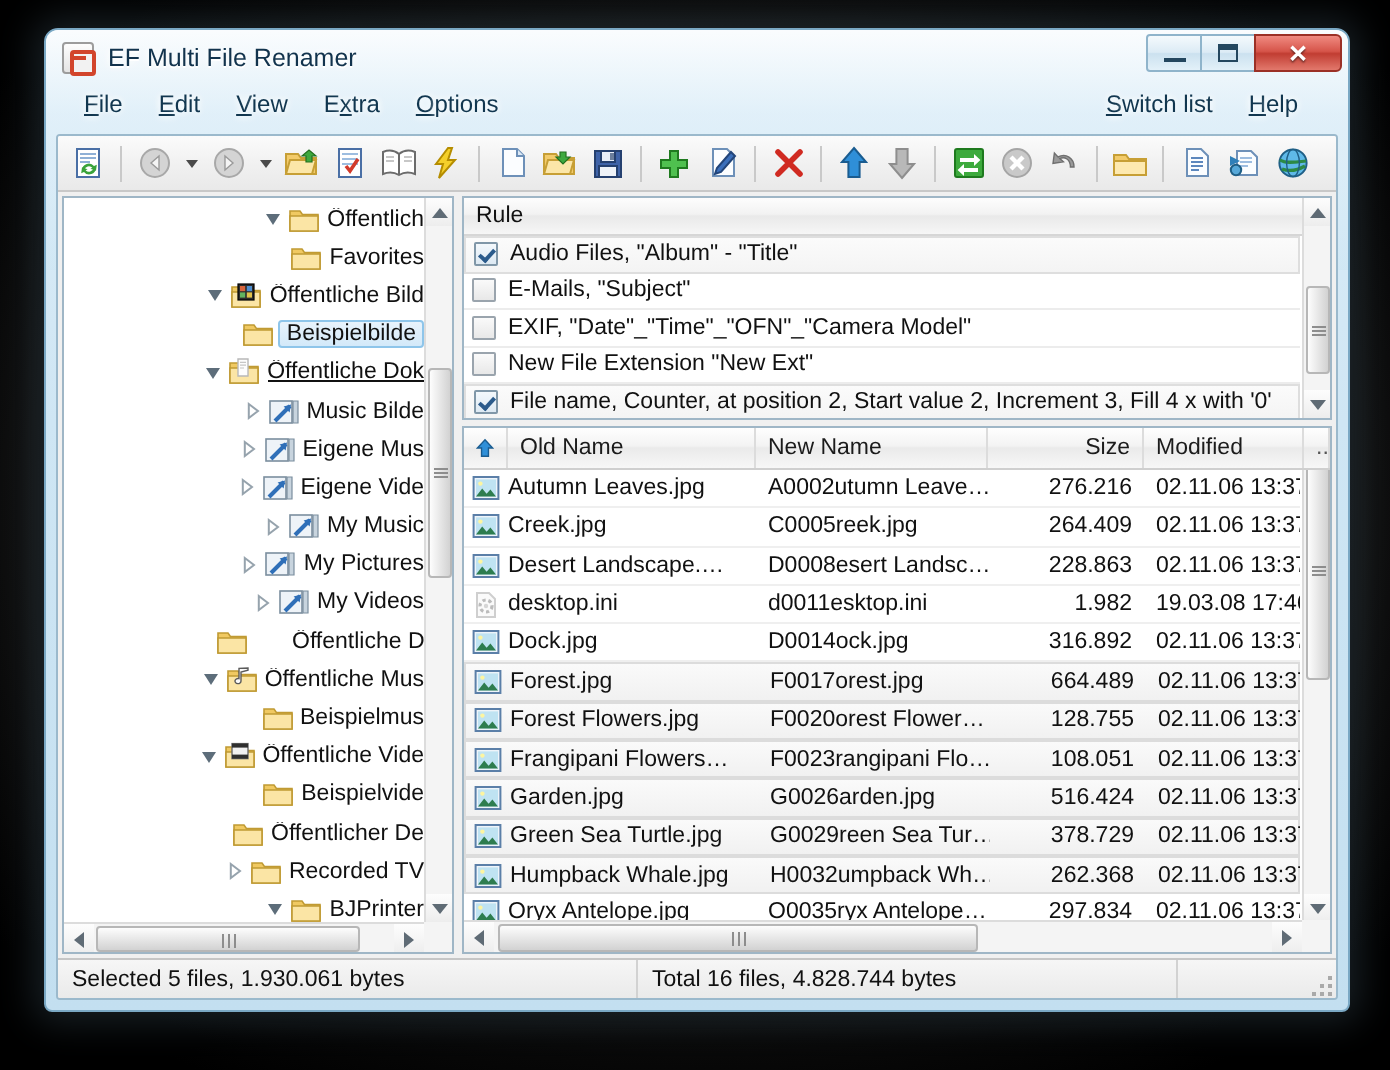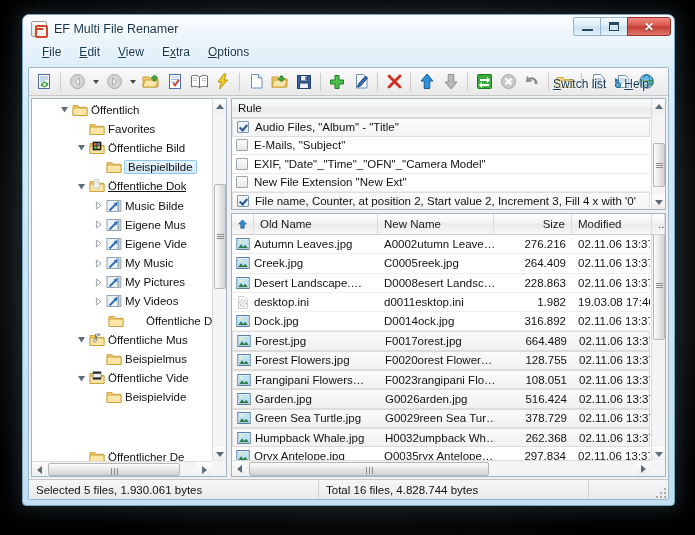--- a/index.html
+++ b/index.html
@@ -96,21 +96,21 @@
     height: 22px;
     display: flex; align-items: flex-start;
     padding-left: 10px;
     font-size: 12px; color: #11364f;
   }
   .menu-item {
     padding: 2px 9px; cursor: default; white-space: nowrap;
     text-shadow: 0 0 3px #fff, 0 0 5px #fff;
   }
   .menu-item u { text-decoration: underline; }
-  #menu-right { margin-left: auto; display:flex; padding-right: 16px; margin-top: 32px; }
+  #menu-right { margin-left: auto; display:flex; padding-right: 16px; }
 
   
   #client {
     position: absolute;
     left: 5px; right: 5px; top: 52px; bottom: 5px;
     background: #f0f0f0;
     border: 1px solid #9bb9cc;
     border-radius: 2px;
     display: flex; flex-direction: column;
     overflow: hidden;
@@ -152,20 +152,21 @@
     display:flex; flex-direction:column;
     overflow: hidden;
     position: relative;
   }
   #treeclip { position:absolute; left:0; top:0; right:14px; bottom:15px; overflow:hidden; }
   #tree { padding-top: 1px; }
   .tnode {
     height: 19.2px; display:flex; align-items:center; white-space:nowrap;
     font-size: 11.5px; color:#111;
     position: relative;
+    justify-content: flex-end;
   }
   .tnode .twist {
     width: 14px; flex:0 0 14px; display:flex; align-items:center; justify-content:center;
   }
   .ticon { width:17px; flex:0 0 17px; display:flex; align-items:center; justify-content:center; margin-right:3px; }
   .tlabel { overflow:hidden; }
   .tnode.sel .tlabel {
     background: linear-gradient(180deg,#e8f3fc,#d3e9f9);
     border:1px solid #8ec5ea; border-radius:2px;
     padding: 0 3px; margin-left:-1px;
@@ -734,21 +735,21 @@
               <div class="tnode" style="padding-left: 59px;">
                 <div class="twist"></div>
                 <div class="ticon">
                   <svg width="16" height="14" viewBox="0 0 16 14">
                     <path d="M1 2.5h5L7.3 4.3H15v8.2H1z" fill="#f0c962" stroke="#c09a33" stroke-width=".8"></path>
                     <path d="M1 5h14v7.5H1z" fill="#fbe5a5" stroke="#c09a33" stroke-width=".8"></path>
                   </svg>
                 </div>
                 <div class="tlabel">Beispielvide</div>
               </div>
-              <div class="tnode" style="padding-left: 42px; margin-top: 40px;">
+              <div class="tnode" style="padding-left: 42px;">
                 <div class="twist"></div>
                 <div class="ticon">
                   <svg width="16" height="14" viewBox="0 0 16 14">
                     <path d="M1 2.5h5L7.3 4.3H15v8.2H1z" fill="#f0c962" stroke="#c09a33" stroke-width=".8"></path>
                     <path d="M1 5h14v7.5H1z" fill="#fbe5a5" stroke="#c09a33" stroke-width=".8"></path>
                   </svg>
                 </div>
                 <div class="tlabel">Öffentlicher De</div>
               </div>
               <div class="tnode" style="padding-left: 42px;">

